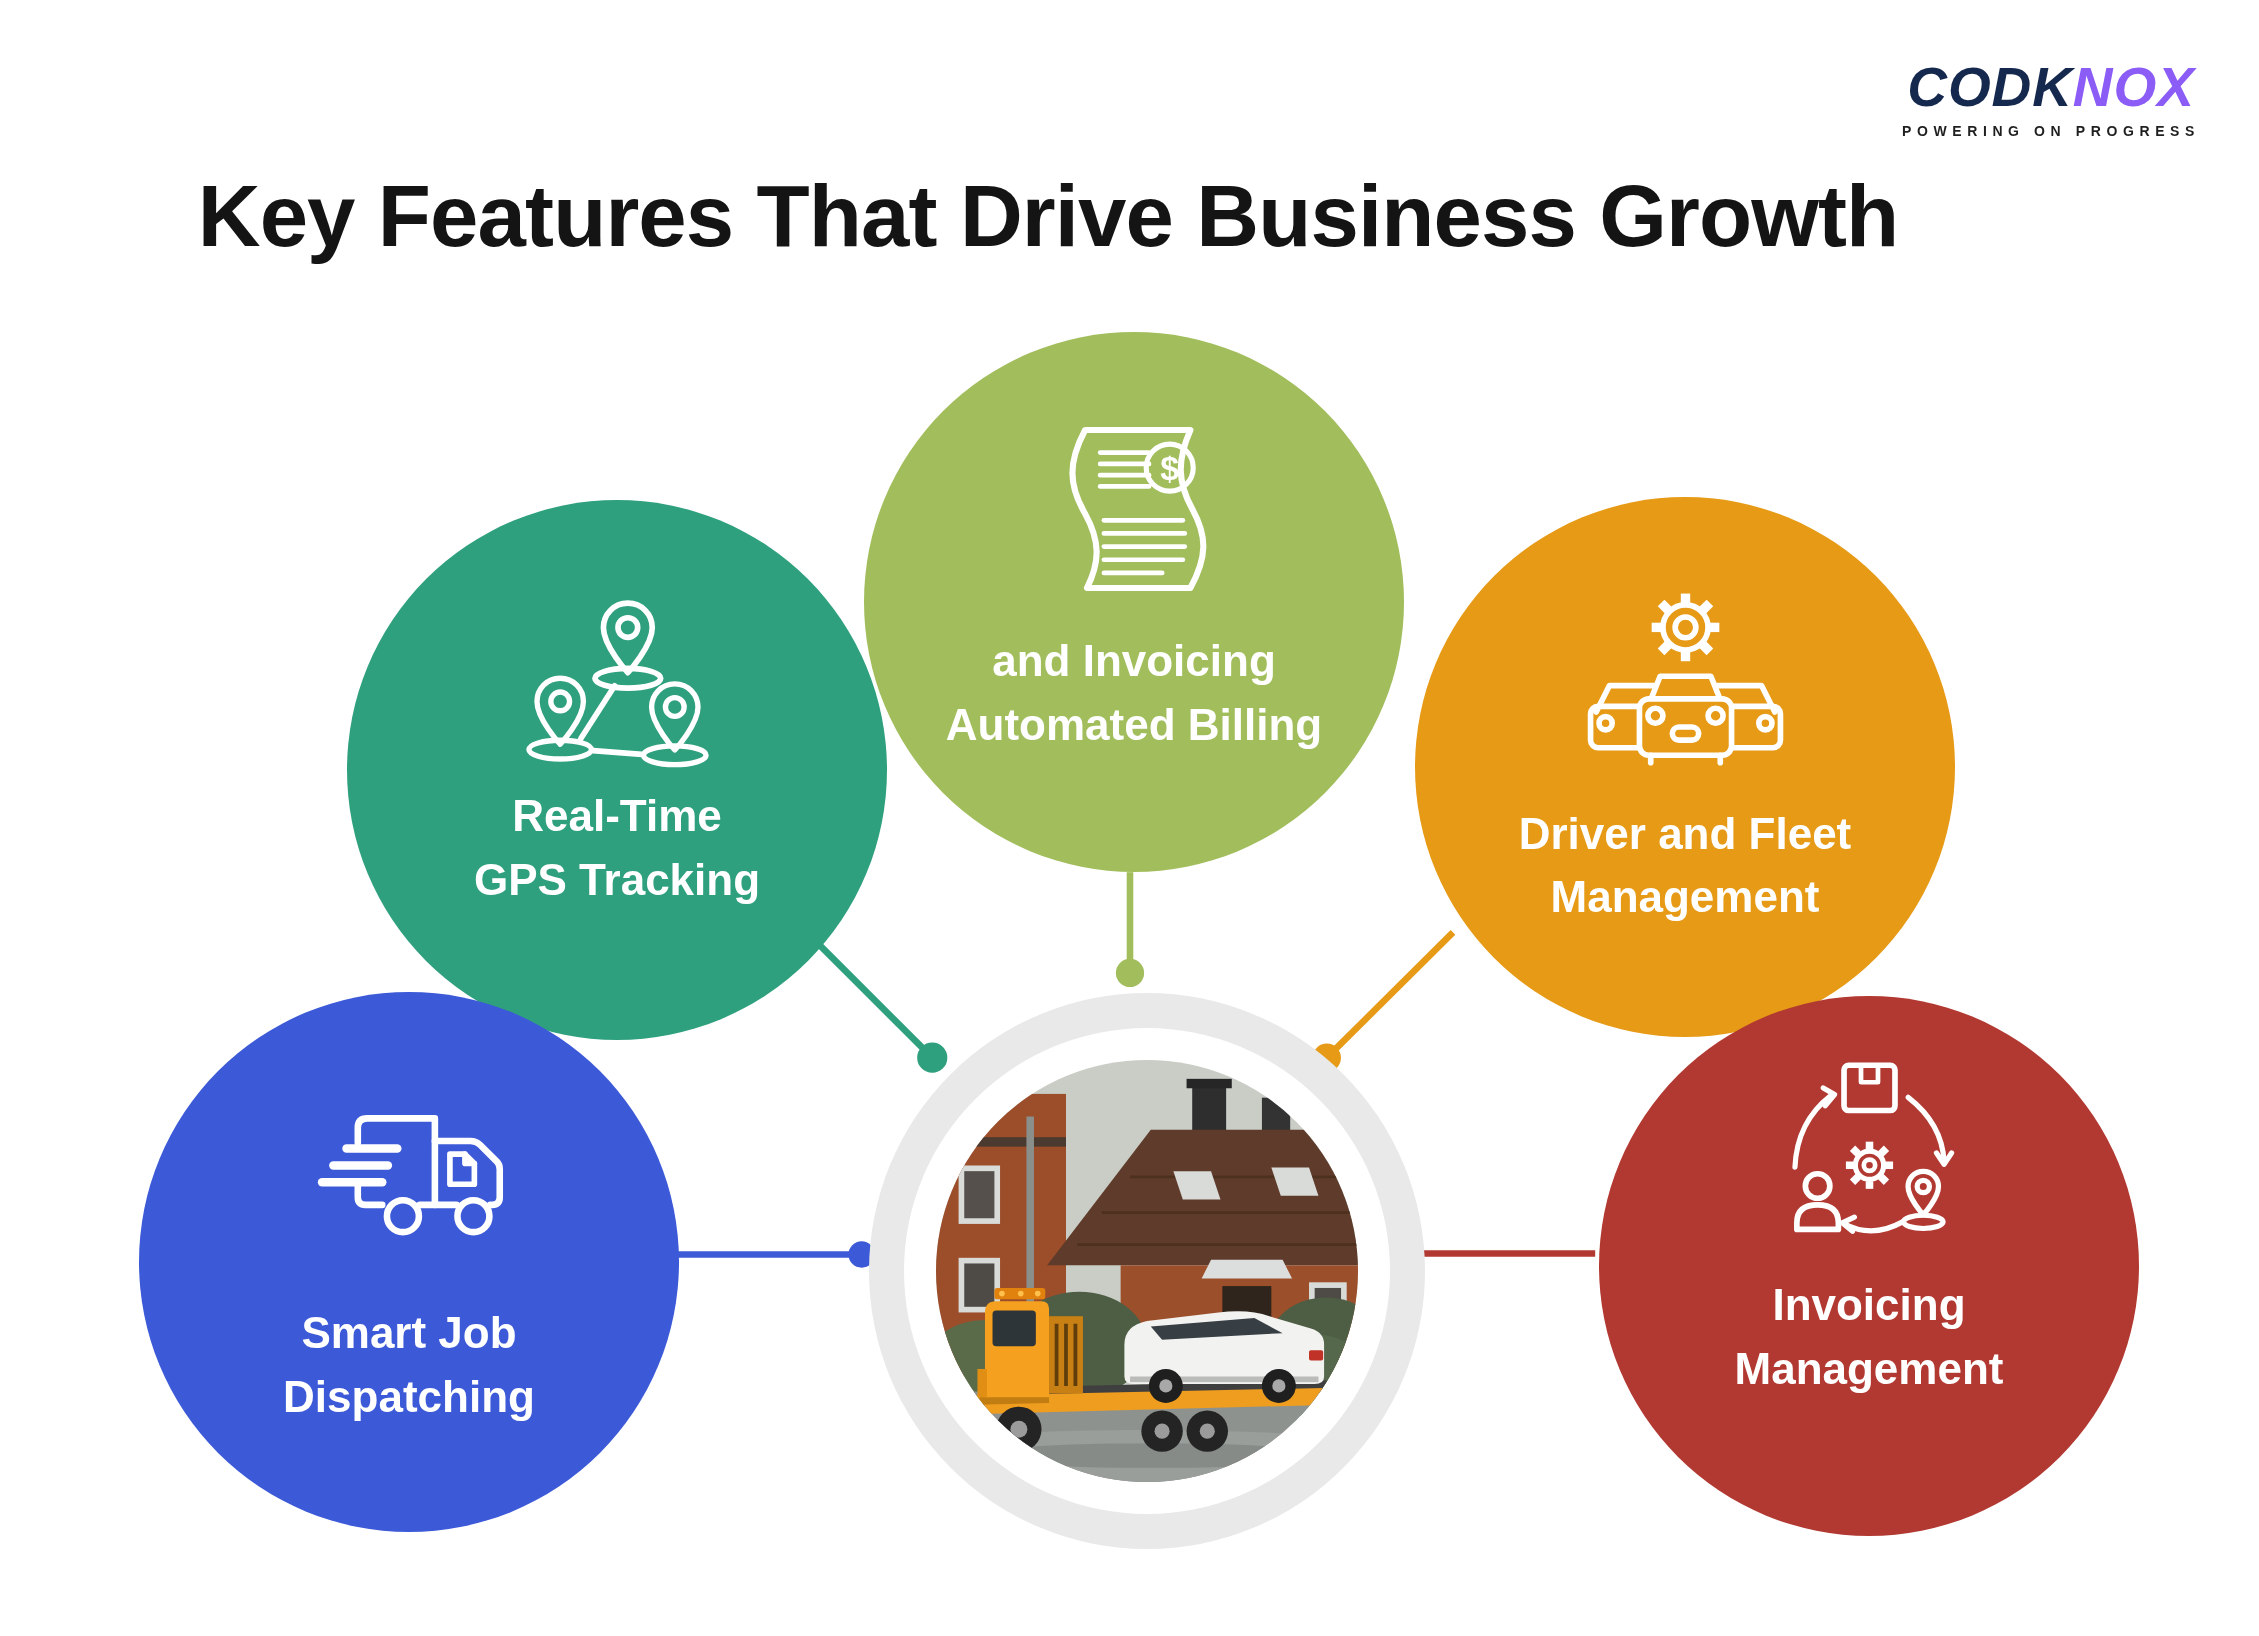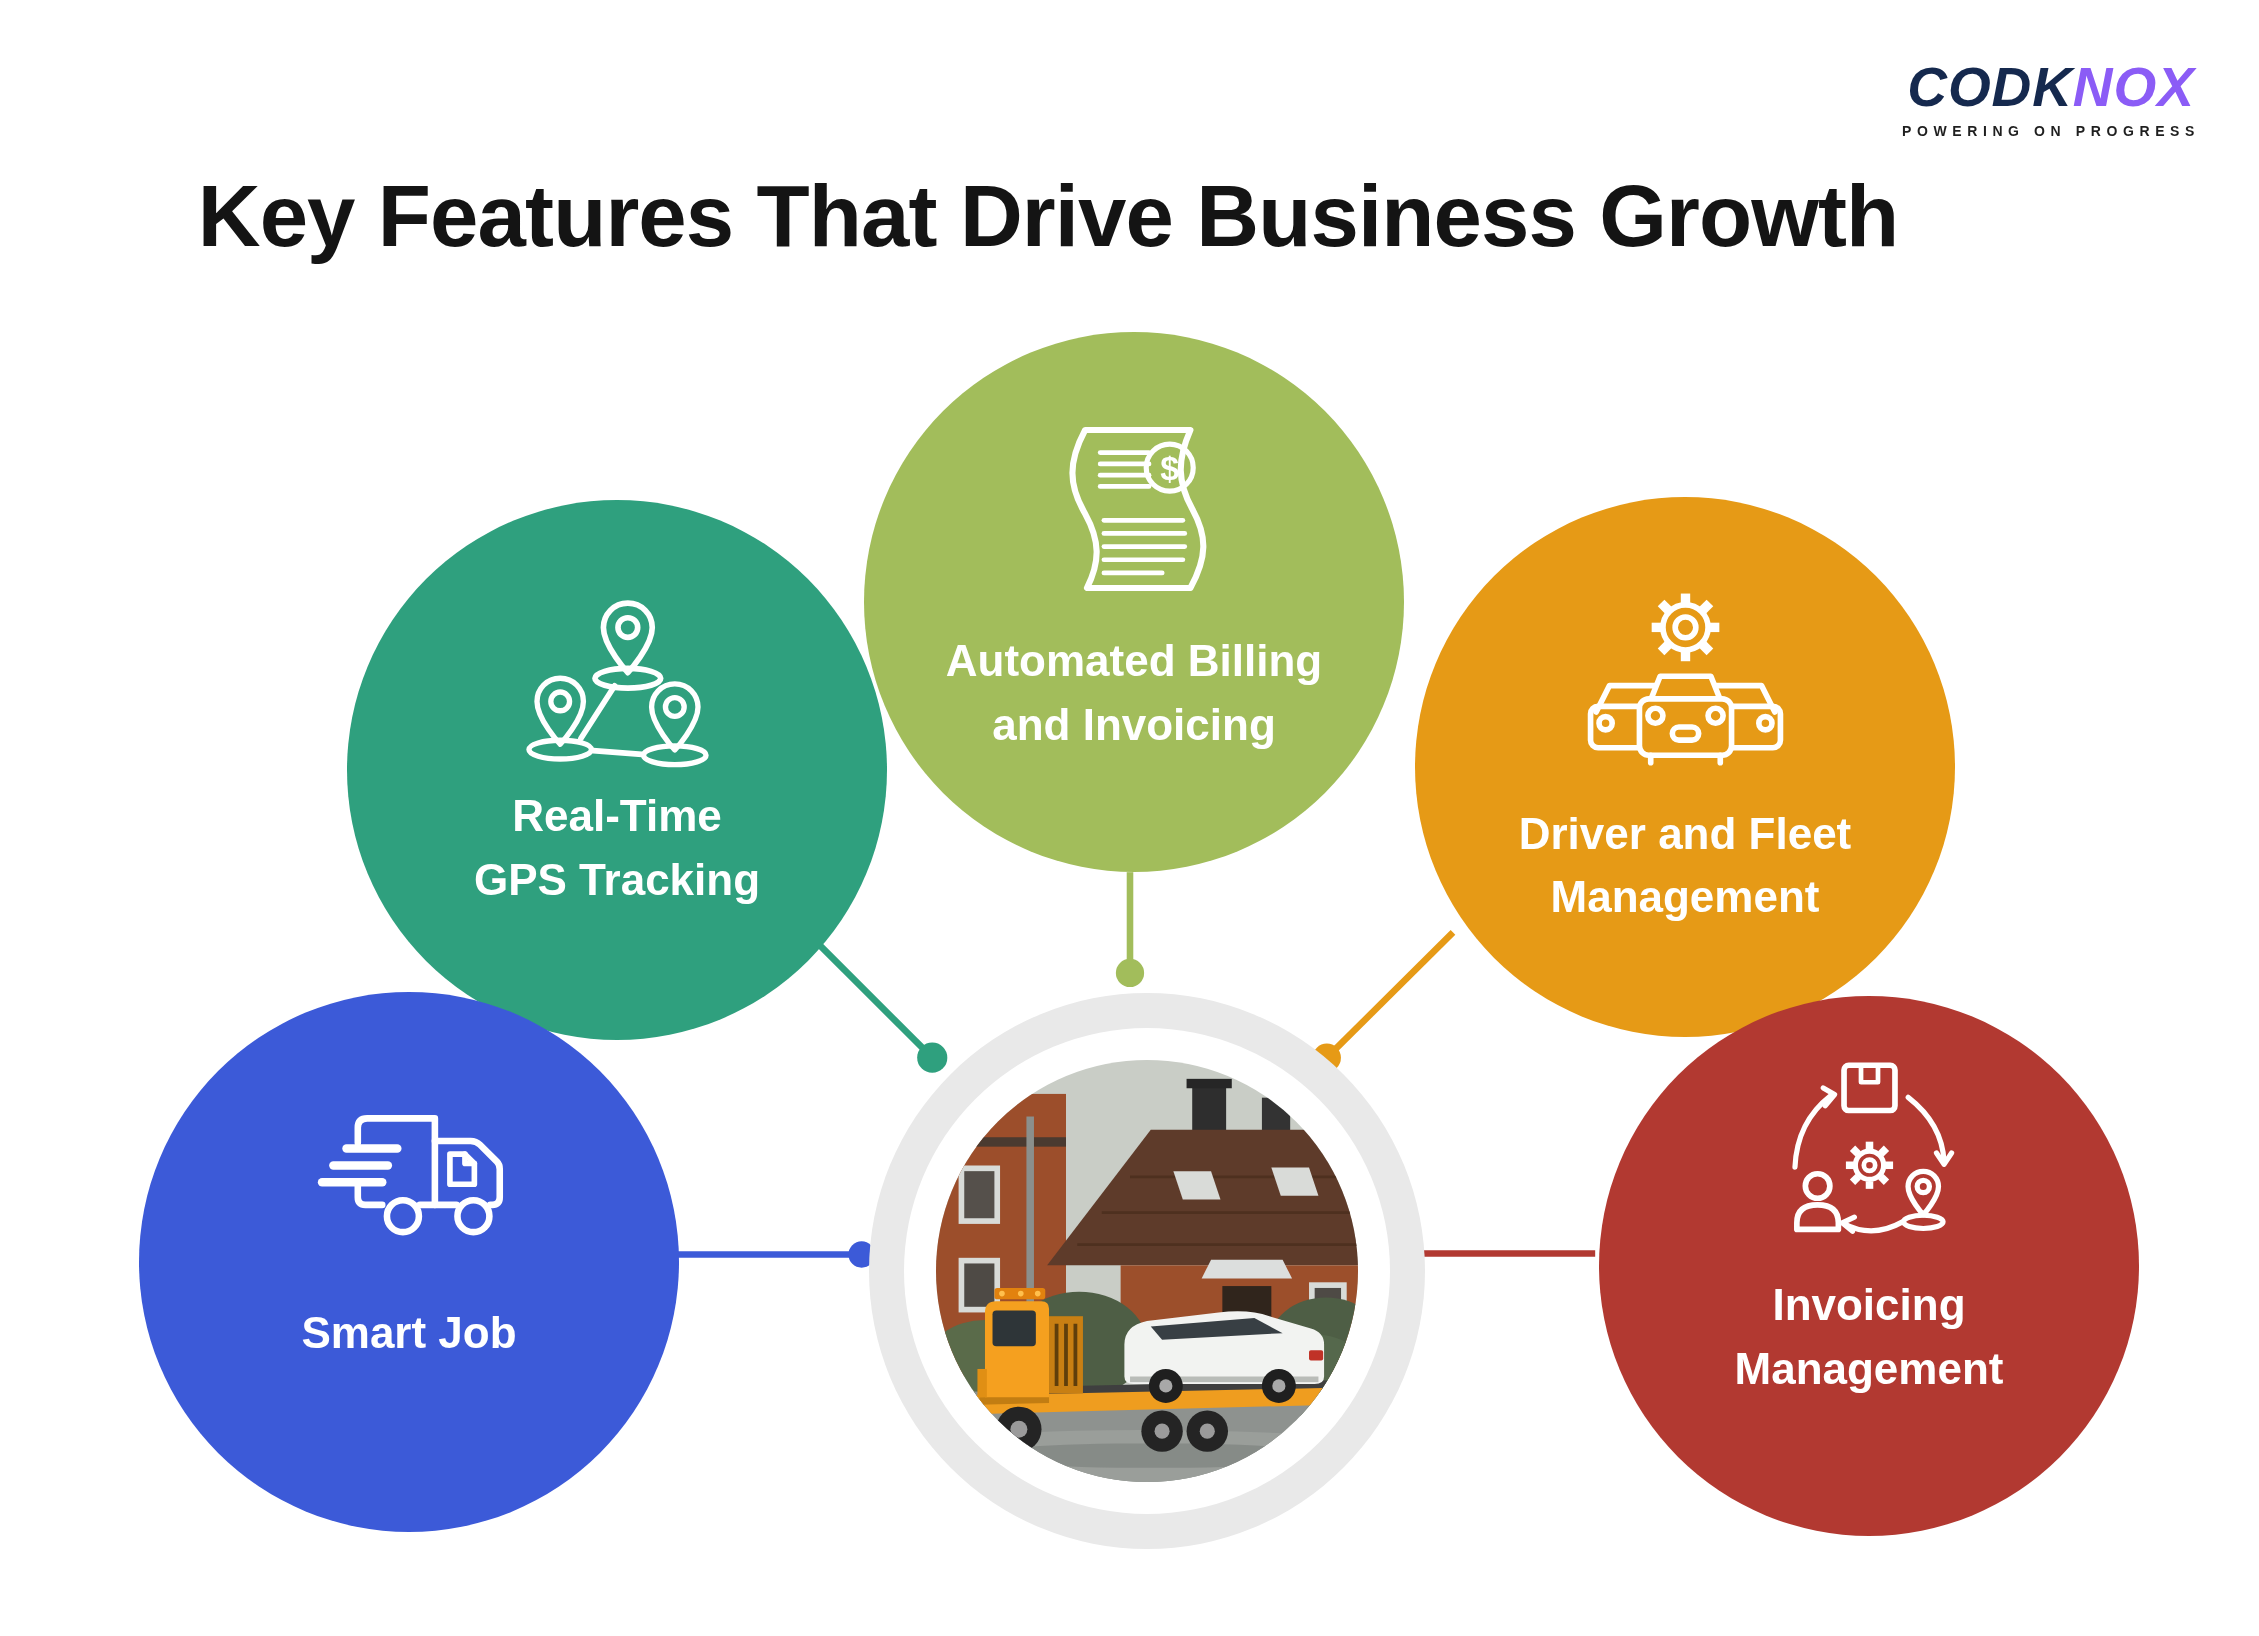--- a/index.html
+++ b/index.html
@@ -122,22 +122,22 @@
       <circle cx="158" cy="56" r="25" stroke-width="5.5"></circle>
       <text x="158" y="69" text-anchor="middle" font-size="36" font-weight="700" fill="#FFFFFF" stroke="none" font-family="Liberation Sans, sans-serif">$</text>
       <line x1="88" y1="112" x2="172" y2="112" stroke-width="5"></line>
       <line x1="88" y1="126" x2="174" y2="126" stroke-width="5"></line>
       <line x1="88" y1="140" x2="174" y2="140" stroke-width="5"></line>
       <line x1="88" y1="154" x2="172" y2="154" stroke-width="5"></line>
       <line x1="88" y1="168" x2="150" y2="168" stroke-width="5"></line>
     </svg>
   </div>
   <div class="label">
+    <div>and Invoicing</div>
     <div>Automated Billing</div>
-    <div>and Invoicing</div>
   </div>
 </div>
 
 <div class="feature-circle pos-fleet" style="background: rgb(230, 154, 22);">
   <div class="icon-wrap">
     <svg width="235" height="193" viewBox="0 0 250 205" fill="none" stroke="#FFFFFF" stroke-width="6" stroke-linecap="round" stroke-linejoin="round">
       <g stroke-width="10" stroke-linecap="butt">
         <line x1="149" y1="46" x2="161" y2="46"></line>
           <line x1="142" y1="63" x2="151" y2="72"></line>
         <line x1="125" y1="70" x2="125" y2="82"></line>
@@ -183,20 +183,21 @@
       <path d="M152,54 H190 Q196,54 200,58 L218,76 Q221,79 221,84 V114 Q221,122 213,122 H211"></path>
       <path d="M168,68 H184 L194,78 V100 H168 Z" stroke-width="6"></path>
       <path d="M184,68 V78 H194" stroke-width="6"></path>
       <line x1="136" y1="122" x2="175" y2="122"></line>
       <circle cx="118" cy="134" r="17"></circle>
       <circle cx="193" cy="134" r="17"></circle>
     </svg>
   </div>
   <div class="label">
     <div>Smart Job</div>
+    <div>Dispatching</div>
   </div>
 </div>
 
 <div class="feature-circle pos-customer" style="background: rgb(178, 57, 49);">
   <div class="icon-wrap">
     <svg width="217" height="202" viewBox="0 0 230 214" fill="none" stroke="#FFFFFF" stroke-width="6" stroke-linecap="round" stroke-linejoin="round">
       <rect x="88" y="14" width="54" height="48" rx="5"></rect>
       <rect x="106" y="14" width="18" height="18" stroke-width="5"></rect>
       <g stroke-width="8" stroke-linecap="butt">
         <line x1="132" y1="120" x2="140" y2="120"></line>

